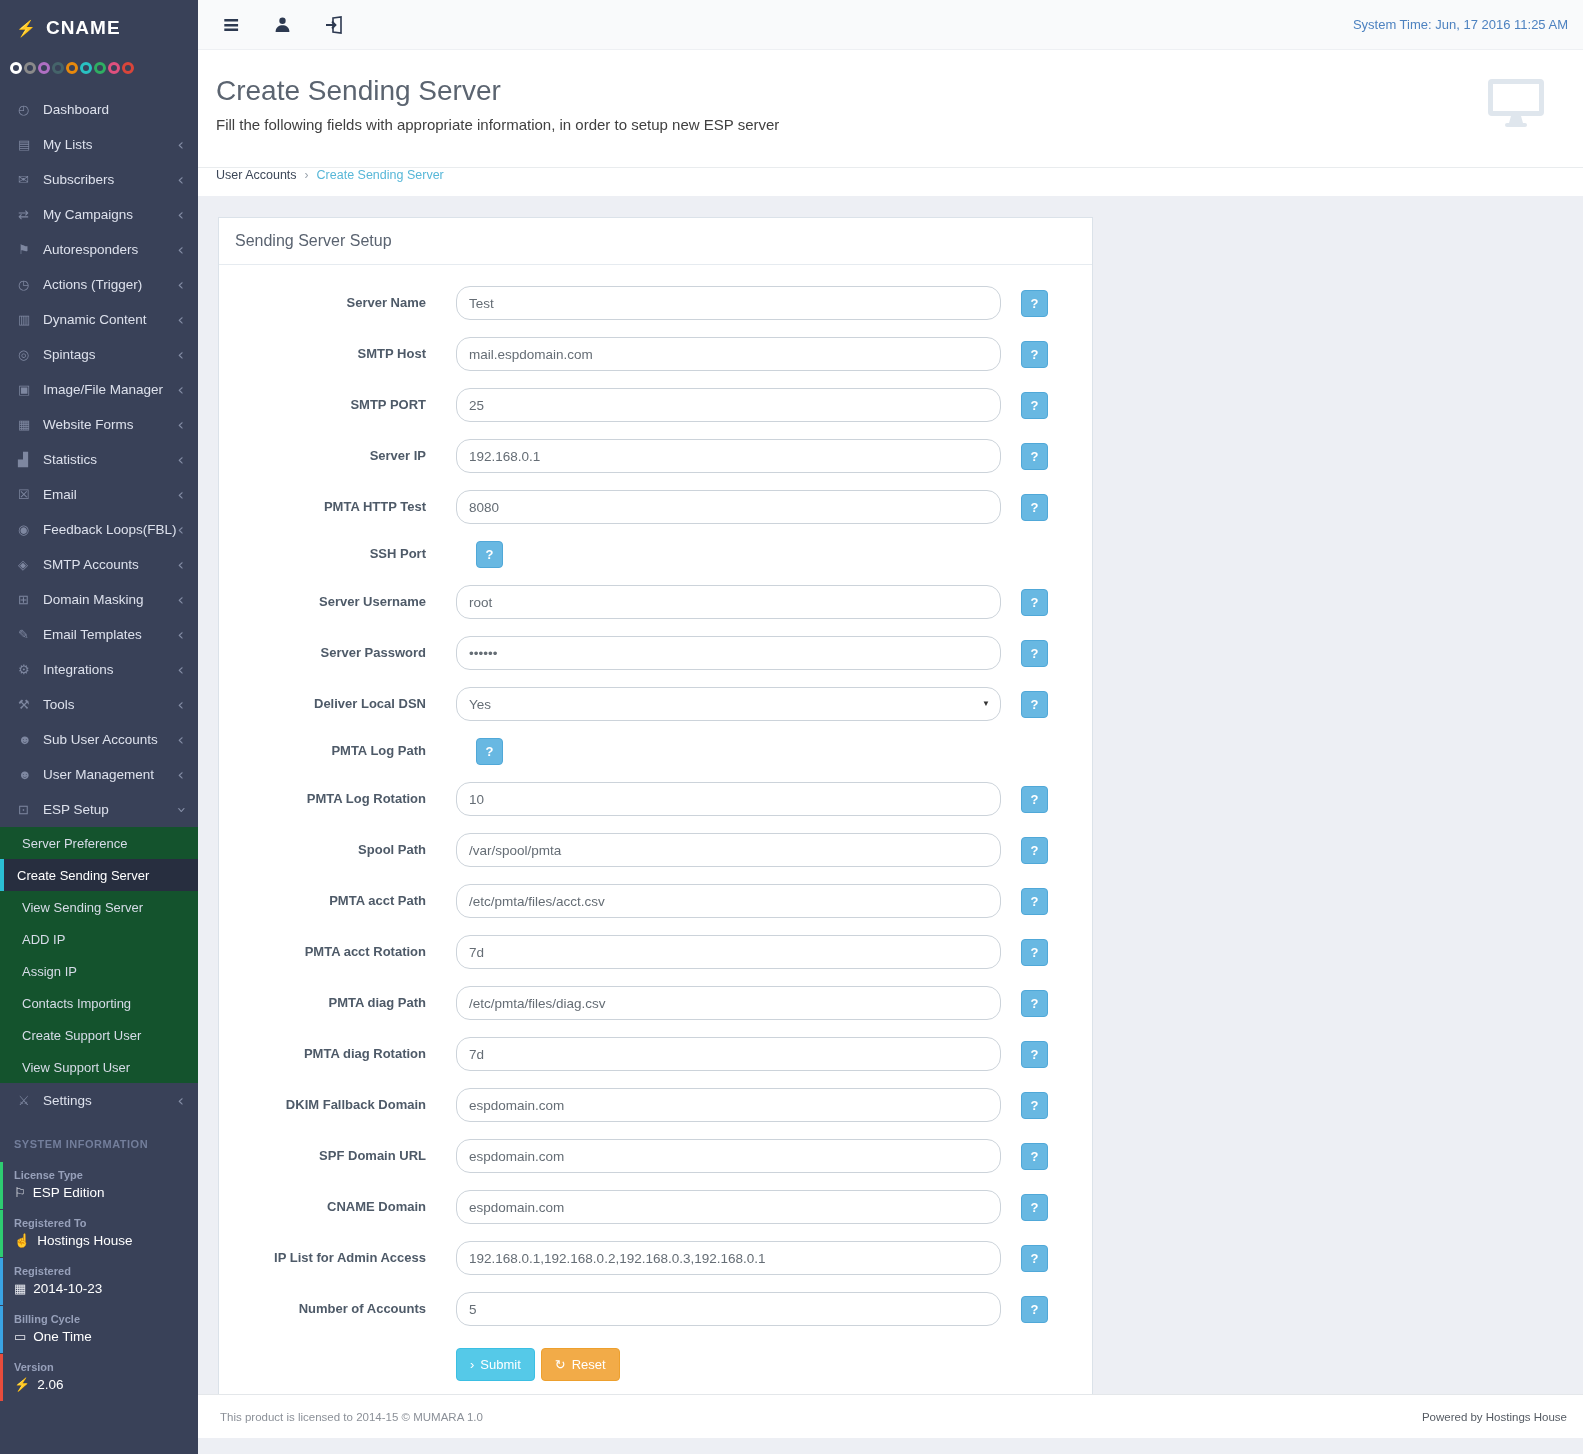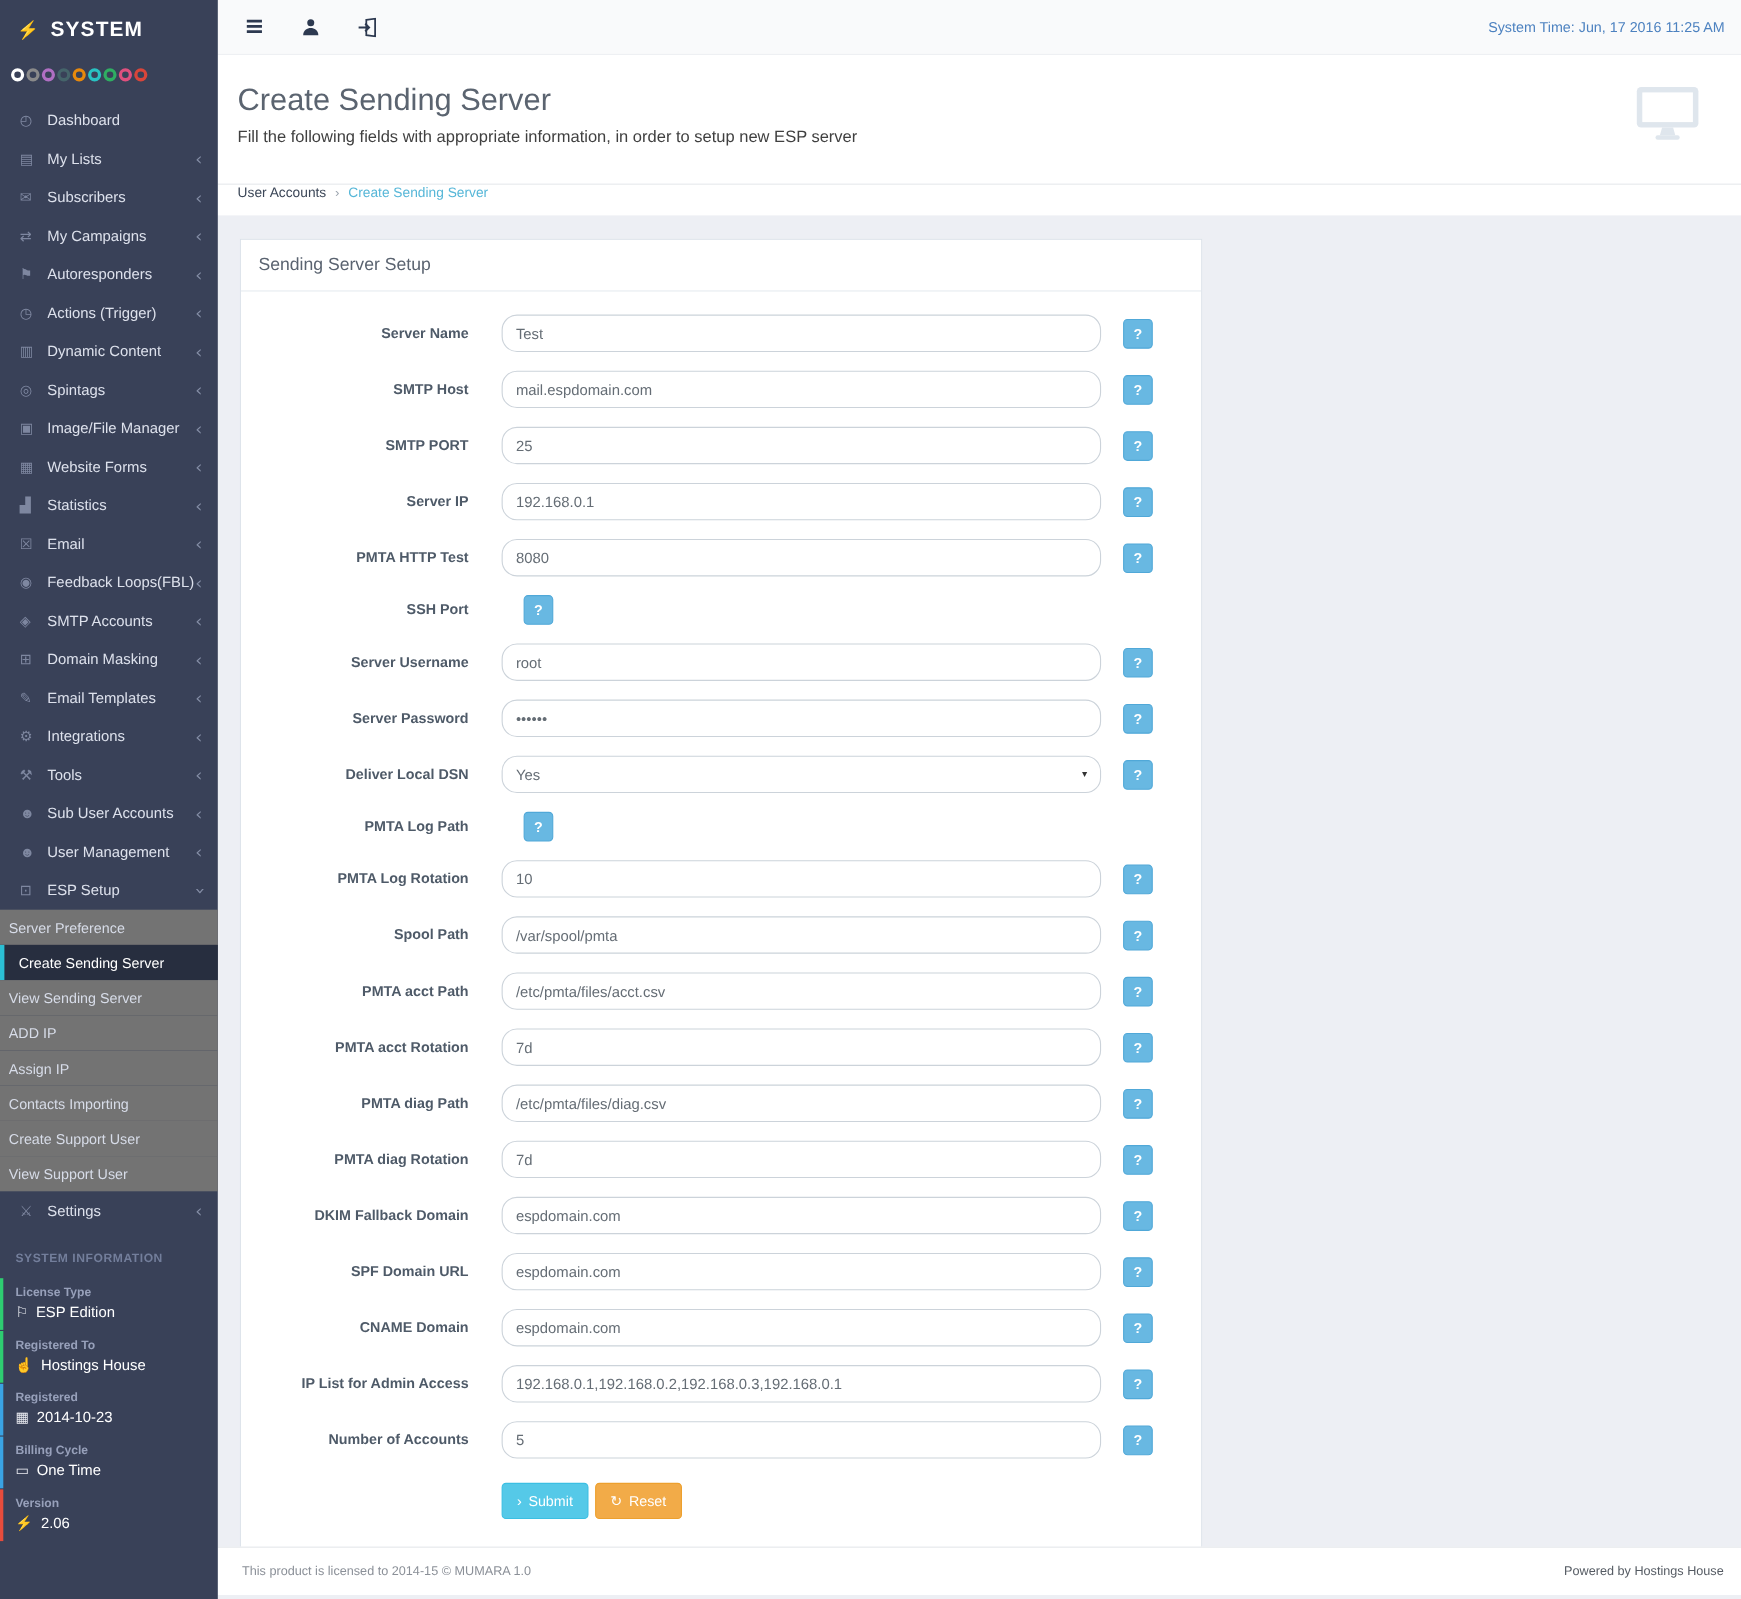--- a/index.html
+++ b/index.html
@@ -36,21 +36,21 @@
     width:25px; color:#7e87a0; font-size:13px; flex:0 0 25px; text-align:left;
   }
   .m-item .label { flex:1; white-space:nowrap; overflow:hidden; }
   .m-item .chev {
     display:none; color:#848da5; font-size:16px; line-height:1;
     font-family:"DejaVu Sans", sans-serif;
   }
   .m-item.chev-left .chev { display:inline-block; }
   .m-item.chev-down .chev { display:inline-block; transform:rotate(-90deg); }
   .m-item.t-sub {
-    background:#737373; height:32px; padding-left:8px; color:#d7dce8; font-size:13px;
+    background:#14532d; height:32px; padding-left:22px; color:#d7dce8; font-size:13px;
   }
   .m-item.t-sub.active {
     background:#272e3f; border-left:4px solid #2bbfd4; padding-left:13px; color:#ffffff;
   }
   .sysinfo-heading {
     padding:20px 0 12px 14px; font-size:11px; font-weight:bold;
     color:#737e9b; letter-spacing:.5px;
   }
   .info-block {
     border-left:3px solid #2ecc71; padding:7px 0 9px 11px; margin-bottom:1px;
@@ -131,34 +131,34 @@
     border-radius:4px; padding:8px 13px; font-size:13px; color:#fff;
     cursor:pointer; margin-right:6px; border:1px solid transparent;
     display:flex; align-items:center; font-family:"Liberation Sans", sans-serif;
   }
   .btn .b-icon { margin-right:6px; font-size:13px; }
   .btn-submit { background:#55c9e8; border-color:#3bbfe3; }
   .btn-reset { background:#f2ab48; border-color:#eda02e; }
 
   
   .footer {
-    position:absolute; left:198px; right:0; bottom:4px; height:44px;
+    position:absolute; left:198px; right:0; bottom:16px; height:44px;
     background:#ffffff; border-top:1px solid #e4e7ea;
     display:flex; align-items:center; font-size:11.5px;
   }
   .footer .f-left { padding-left:22px; color:#8b9098; }
   .footer .f-right { margin-left:auto; padding-right:16px; color:#555b63; }
 </style>
 </head>
 <body>
 
 <div class="sidebar">
   <div class="logo">
     <span class="bolt">⚡</span>
-    <span class="brand-name">SYSTEM</span>
+    <span class="brand-name">CNAME</span>
   </div>
 
   <div class="themes">
 
       <span class="theme-circle" style="border-color: rgb(255, 255, 255);"></span>
 
       <span class="theme-circle" style="border-color: rgb(138, 138, 138);"></span>
 
       <span class="theme-circle" style="border-color: rgb(176, 111, 195);"></span>
 

